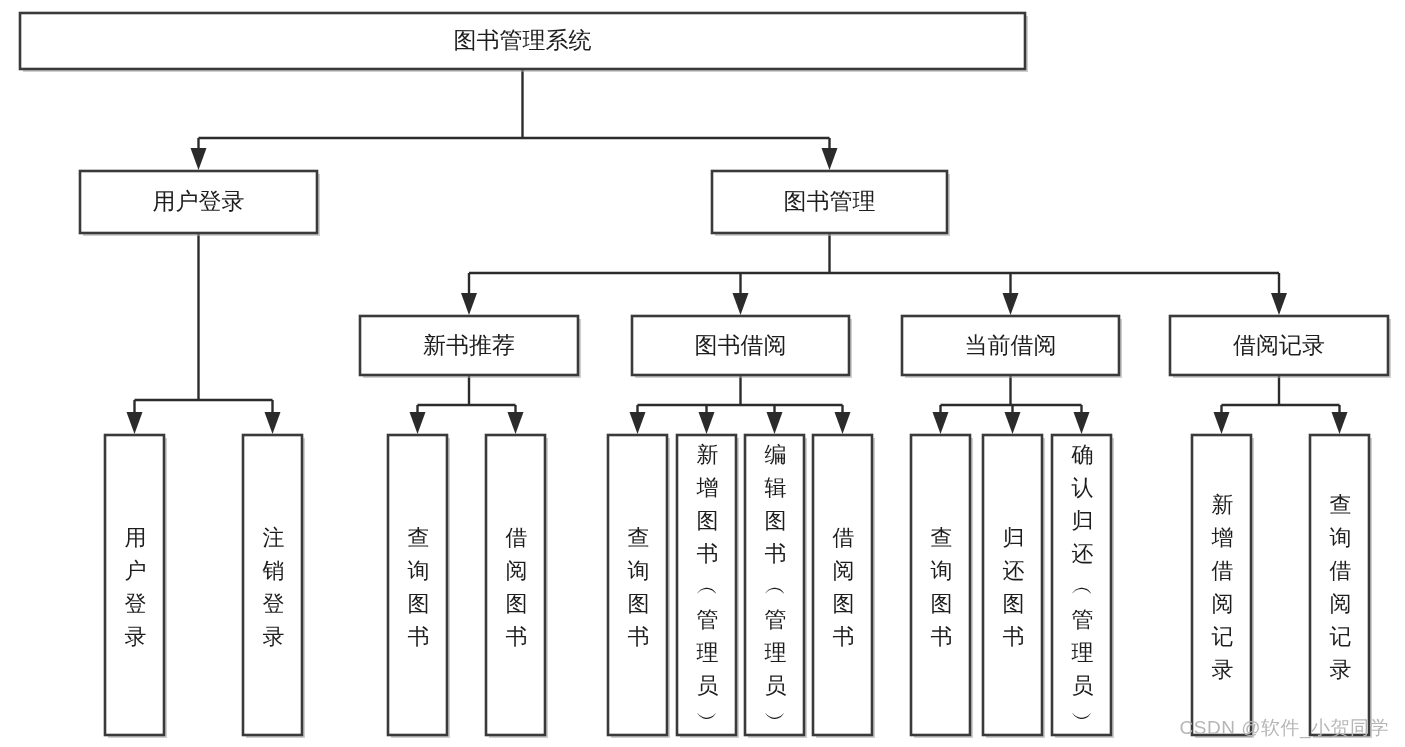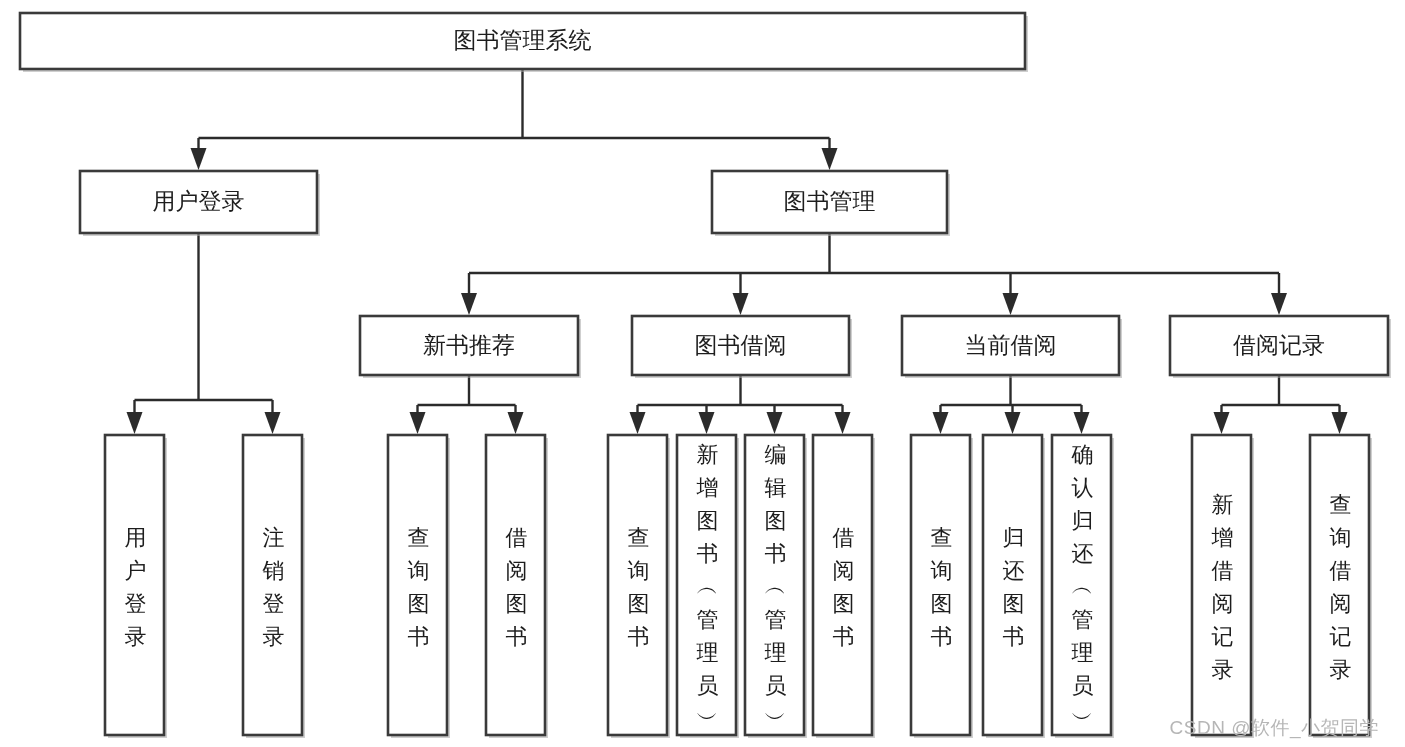--- a/index.html
+++ b/index.html
@@ -54,21 +54,21 @@
     dominant-baseline: middle;
   }
   .node-label-v {
     font-family: "Liberation Sans", "DejaVu Sans", sans-serif;
     font-size: 22px;
     fill: #1d1d1d;
     text-anchor: middle;
   }
   .watermark {
     position: absolute;
-    right: 26px;
+    right: 16px;
     bottom: 6px;
     font-family: "Liberation Sans", "DejaVu Sans", sans-serif;
     font-size: 19px;
     color: #b6b6b6;
     letter-spacing: 0.5px;
     white-space: nowrap;
     user-select: none;
   }
 </style>
 </head>

